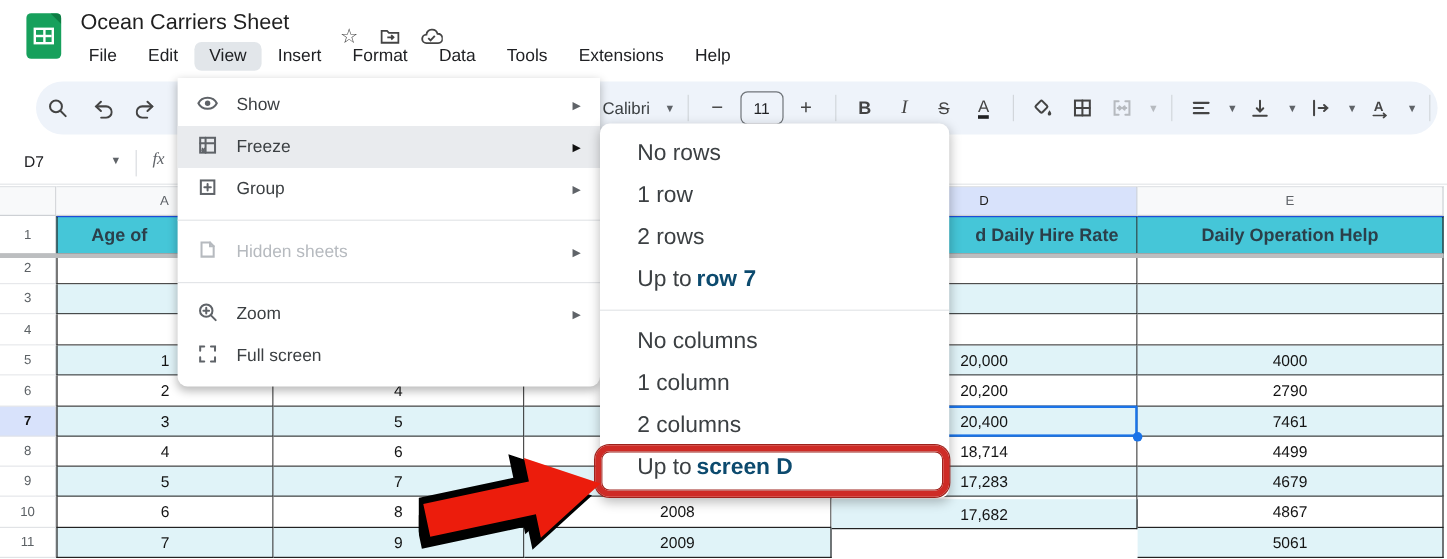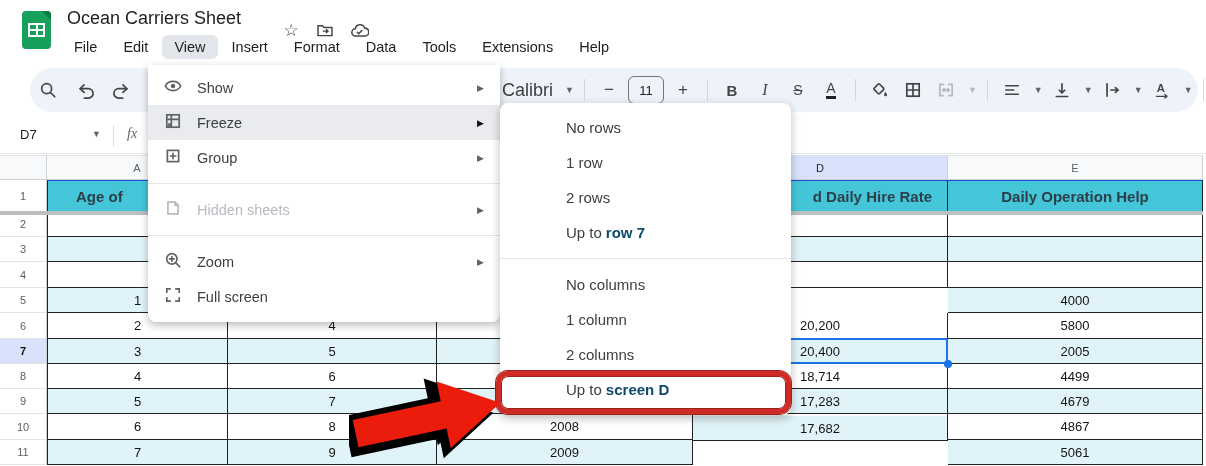--- a/index.html
+++ b/index.html
@@ -17,21 +17,21 @@
   .menubar{position:absolute;left:62px;top:35px;display:flex;gap:2px;font-size:14.5px;color:#202124;}
   .menubar .mi{padding:4px 12px;border-radius:6px;cursor:default;}
   .menubar .mi.active{background:#e2e6ea;}
   
   .tb-pill{position:absolute;left:30px;top:68px;width:1168px;height:44px;background:#eef3fa;border-radius:22px;}
   .tb-left{position:absolute;left:34px;top:69px;height:42px;display:flex;align-items:center;gap:9px;}
   .tb-right{position:absolute;left:500px;top:69px;height:42px;display:flex;align-items:center;gap:5px;}
   .tb-ic{width:28px;height:28px;display:flex;align-items:center;justify-content:center;border-radius:6px;color:#444;flex:0 0 auto;}
   .tb-ic svg{display:block;}
   .divi{width:1px;height:22px;background:#d2d6db;margin:0 5px;flex:0 0 auto;}
-  .fontname{font-size:18px;color:#3c4043;padding:0 4px 0 2px;}
+  .fontname{font-size:14px;color:#3c4043;padding:0 4px 0 2px;}
   .caret{font-size:9px;color:#5f6368;margin-left:3px;}
   .sizebox{width:34px;height:26px;border:1px solid #70757a;border-radius:6px;display:flex;align-items:center;justify-content:center;font-size:13px;color:#202124;}
   .glyphB{font-weight:bold;font-size:15px;}
   .glyphI{font-family:"Liberation Serif",serif;font-style:italic;font-size:16px;}
   .glyphS{font-size:14px;text-decoration:line-through;}
   .glyphA{font-size:14px;line-height:1;border-bottom:3px solid #202124;padding-bottom:1px;}
   .disab{color:#b6babf !important;}
   
   .fx-row{position:absolute;left:0;top:120px;width:1206px;height:33px;background:#fff;border-bottom:1px solid #e4e6e9;}
   .namebox{position:absolute;left:20px;top:127px;font-size:13px;color:#202124;}
@@ -60,21 +60,21 @@
   .viewmenu{position:absolute;left:148px;top:65px;width:352px;height:257px;background:#fff;z-index:10;
             border-radius:0 0 8px 8px;box-shadow:0 3px 8px rgba(0,0,0,.28);padding-top:5px;box-sizing:border-box;}
   .vm-item{height:35px;display:flex;align-items:center;padding:0 16px;gap:15px;font-size:14.5px;color:#3c4043;}
   .vm-item.hover{background:#e9ebee;}
   .vm-item.disabled{color:#b6babf;}
   .vm-item .sub{margin-left:auto;font-size:9px;color:#5f6368;}
   .vm-item.hover .sub{color:#111;}
   .vm-sep{border-top:1px solid #e3e5e8;margin:8px 0;}
   .submenu{position:absolute;left:500px;top:103px;width:291px;height:312px;background:#fff;z-index:11;
            border-radius:8px;box-shadow:0 3px 10px rgba(0,0,0,.28);padding-top:7px;box-sizing:border-box;}
-  .sm-item{height:35px;display:flex;align-items:center;padding:0 16px 0 31px;font-size:15px;color:#3c4043;margin-left:35px;}
+  .sm-item{height:35px;display:flex;align-items:center;padding:0 16px 0 31px;font-size:19px;color:#3c4043;}
   .sm-item b{color:#0c4a6e;margin-left:4px;}
   .hl-box{position:absolute;left:496px;top:371px;width:295px;height:43px;border:5px solid #ce2b26;border-radius:12px;
           box-sizing:border-box;z-index:12;box-shadow:0 0 0 1px #9d221c, inset 0 0 0 1px #9d221c;}
   .arrow-svg{position:absolute;left:349px;top:356px;z-index:13;}
 </style>
 </head>
 <body>
 
 <div id="screen">
 
@@ -106,33 +106,34 @@
       <div class="rhdr" style="top: 262px; height: 26px;">4</div>
       <div class="cell left" style="left: 47px; width: 181px; top: 262px; height: 26px;"></div>
       <div class="cell" style="left: 228px; width: 209px; top: 262px; height: 26px;"></div>
       <div class="cell" style="left: 437px; width: 256px; top: 262px; height: 26px;"></div>
       <div class="cell" style="left: 693px; width: 255px; top: 262px; height: 26px;"></div>
       <div class="cell" style="left: 948px; width: 255px; top: 262px; height: 26px;"></div>
       <div class="rhdr" style="top: 288px; height: 25px;">5</div>
       <div class="cell left band" style="left: 47px; width: 181px; top: 288px; height: 25px;">1</div>
       <div class="cell band" style="left: 228px; width: 209px; top: 288px; height: 25px;"></div>
       <div class="cell band" style="left: 437px; width: 256px; top: 288px; height: 25px;"></div>
+      <div class="cell band" style="left: 693px; width: 255px; top: 288px; height: 25px;">20,000</div>
       <div class="cell band" style="left: 948px; width: 255px; top: 288px; height: 25px;">4000</div>
       <div class="rhdr" style="top: 313px; height: 26px;">6</div>
       <div class="cell left" style="left: 47px; width: 181px; top: 313px; height: 26px;">2</div>
       <div class="cell" style="left: 228px; width: 209px; top: 313px; height: 26px;">4</div>
       <div class="cell" style="left: 437px; width: 256px; top: 313px; height: 26px;"></div>
       <div class="cell" style="left: 693px; width: 255px; top: 313px; height: 26px;">20,200</div>
-      <div class="cell" style="left: 948px; width: 255px; top: 313px; height: 26px;">5800</div>
+      <div class="cell" style="left: 948px; width: 255px; top: 313px; height: 26px;">2790</div>
       <div class="rhdr sel" style="top: 339px; height: 25px;">7</div>
       <div class="cell left band" style="left: 47px; width: 181px; top: 339px; height: 25px;">3</div>
       <div class="cell band" style="left: 228px; width: 209px; top: 339px; height: 25px;">5</div>
       <div class="cell band" style="left: 437px; width: 256px; top: 339px; height: 25px;"></div>
       <div class="cell band" style="left: 693px; width: 255px; top: 339px; height: 25px;">20,400</div>
-      <div class="cell band" style="left: 948px; width: 255px; top: 339px; height: 25px;">2005</div>
+      <div class="cell band" style="left: 948px; width: 255px; top: 339px; height: 25px;">7461</div>
       <div class="rhdr" style="top: 364px; height: 25px;">8</div>
       <div class="cell left" style="left: 47px; width: 181px; top: 364px; height: 25px;">4</div>
       <div class="cell" style="left: 228px; width: 209px; top: 364px; height: 25px;">6</div>
       <div class="cell" style="left: 437px; width: 256px; top: 364px; height: 25px;"></div>
       <div class="cell" style="left: 693px; width: 255px; top: 364px; height: 25px;">18,714</div>
       <div class="cell" style="left: 948px; width: 255px; top: 364px; height: 25px;">4499</div>
       <div class="rhdr" style="top: 389px; height: 25px;">9</div>
       <div class="cell left band" style="left: 47px; width: 181px; top: 389px; height: 25px;">5</div>
       <div class="cell band" style="left: 228px; width: 209px; top: 389px; height: 25px;">7</div>
       <div class="cell band" style="left: 437px; width: 256px; top: 389px; height: 25px;"></div>

